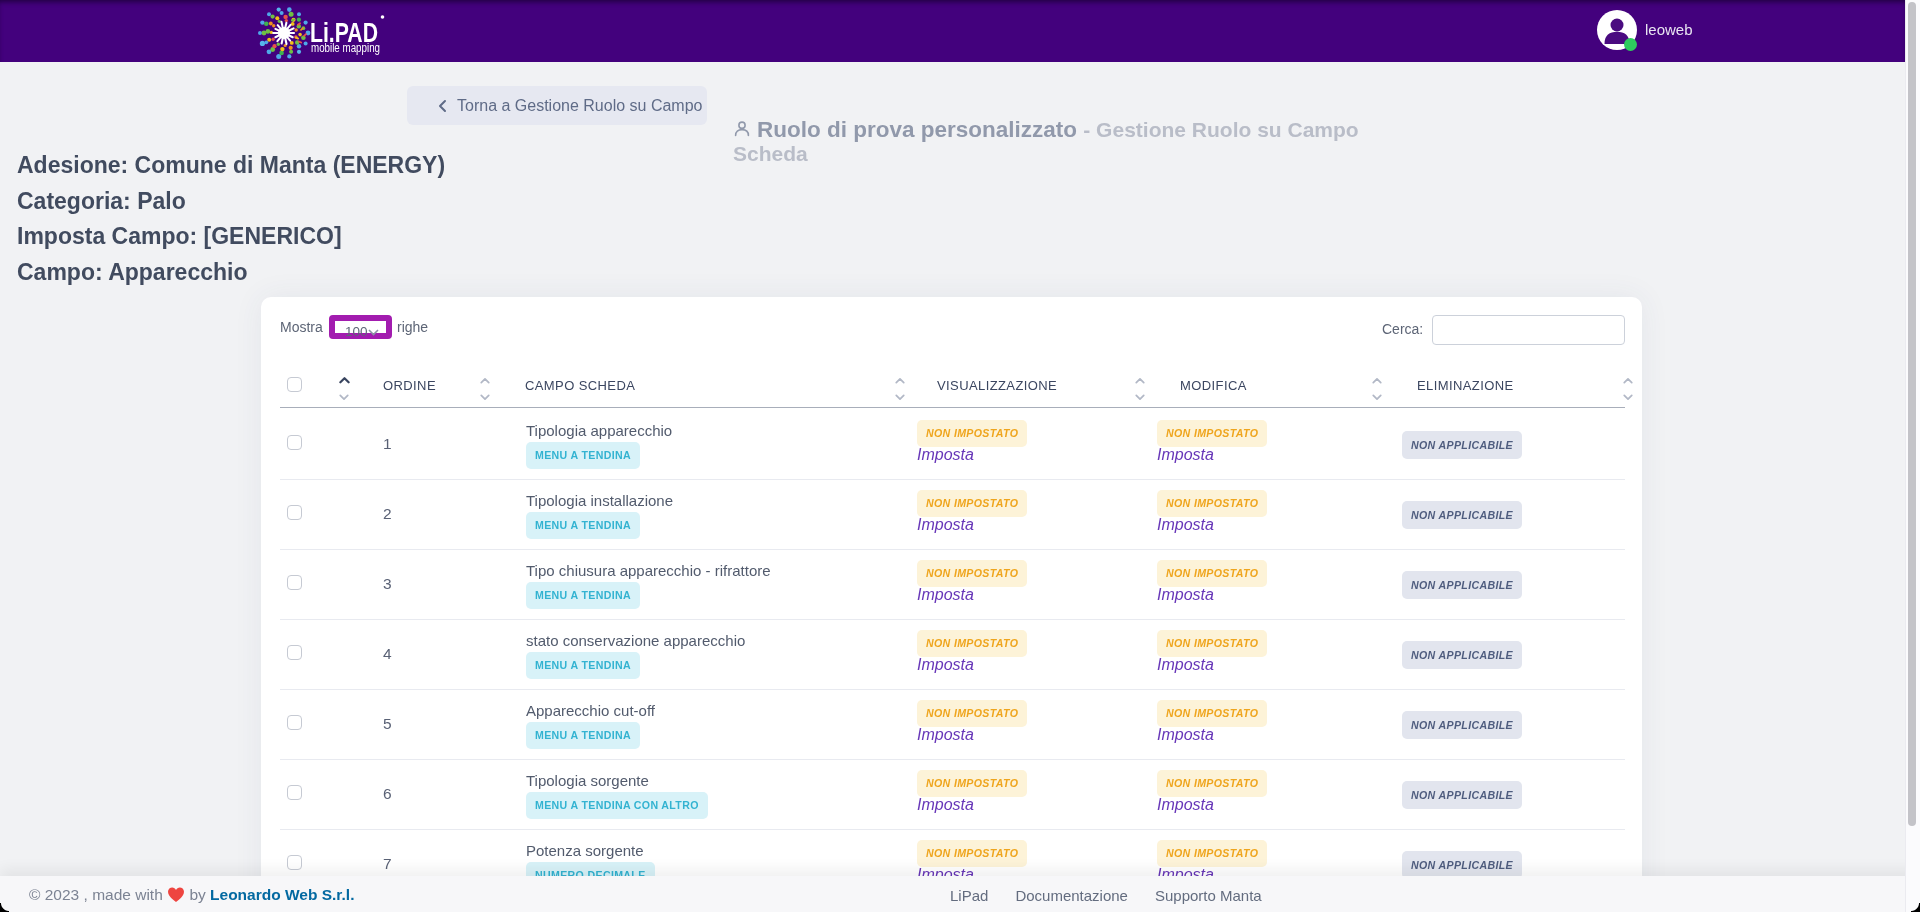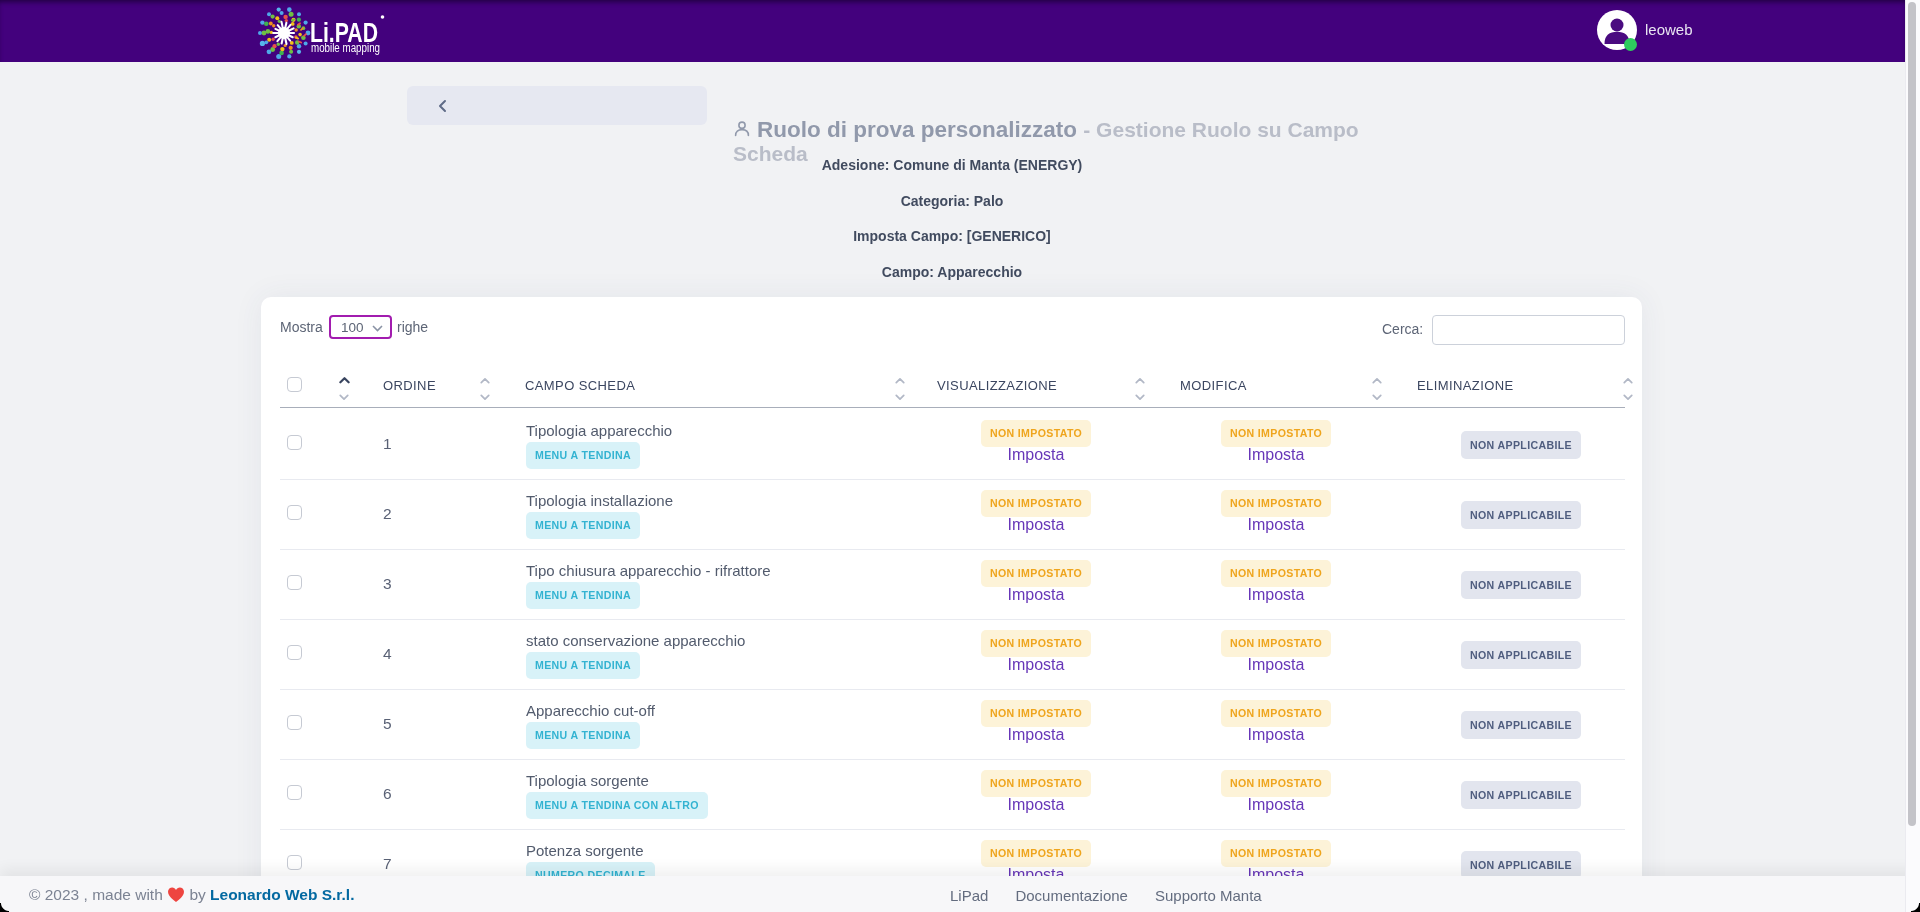--- a/index.html
+++ b/index.html
@@ -8,37 +8,37 @@
 .logo { position:absolute; left:255px; top:2px; }
 .avatar { position:absolute; left:1597px; top:10px; width:40px; height:40px; border-radius:50%; background:#fff; overflow:hidden; }
 .avdot { position:absolute; left:1624px; top:38px; width:13px; height:13px; border-radius:50%; background:#2ecc5e; }
 .uname { position:absolute; left:1645px; top:21px; color:#e9e5f2; font-size:15px; line-height:18px; }
 .btn-back { position:absolute; left:407px; top:86px; width:300px; height:39px; background:#e6e8f1; border-radius:6px; color:#5f6b87; font-size:16px; line-height:39px; white-space:nowrap; }
 .btn-back svg { position:absolute; left:29px; top:13px; }
 .btn-back span { position:absolute; left:50px; }
 .title { position:absolute; left:733px; top:86px; width:660px; font-size:22.5px; font-weight:bold; color:#9199ab; line-height:23.5px; letter-spacing:0px; white-space:nowrap;margin-top:32px; }
 .title .lt { color:#b9bdc8; font-size:21px; }
 .title svg { vertical-align:-1px; margin-right:6px; }
-.info { position:absolute; left:0; width:1904px; text-align:center; font-size:14px; line-height:21px; font-weight:bold; color:#414b5f; }
+.info { position:absolute; left:17px; width:1904px; font-size:23px; line-height:21px; font-weight:bold; color:#414b5f; }
 .card { position:absolute; left:261px; top:297px; width:1381px; height:810px; background:#fff; border-radius:10px; box-shadow:0 0 30px rgba(56,71,109,.07); }
 .lbl { position:absolute; font-size:14px; line-height:18px; color:#5d6576; }
-.sel { position:absolute; left:329px; top:315px; width:63px; height:24px; border:2px solid #a21caf; border-radius:4px; background:#fff; font-size:13.5px; color:#5d6576; line-height:22px; padding-left:10px; }
+.sel { position:absolute; left:329px; top:315px; width:63px; height:24px; border:6px solid #a21caf; border-radius:4px; background:#fff; font-size:13.5px; color:#5d6576; line-height:22px; padding-left:10px; }
 .sel svg { position:absolute; right:7px; top:8px; }
 .inp { position:absolute; left:1432px; top:315px; width:193px; height:30px; border:1px solid #ccd1da; border-radius:4px; background:#fff; }
 .hsep { position:absolute; left:280px; width:1345px; height:1px; background:#a8aeba; top:407px; }
 .rsep { position:absolute; left:280px; width:1345px; height:1px; background:#e8eaf0; }
 .th { position:absolute; top:378px; font-size:13px; font-weight:normal; color:#3b4660; letter-spacing:0.4px; }
 .sort { position:absolute; top:370px; width:12px; height:26px; }
 .sort .su { position:absolute; top:0; }
 .sort .sd { position:absolute; top:17px; }
 .cb { position:absolute; width:15px; height:15px; border:1px solid #c6cad3; border-radius:4px; background:#fff; }
 .rnum { position:absolute; left:383px; font-size:15.5px; line-height:18px; color:#596175; }
 .rname { position:absolute; left:526px; font-size:15px; line-height:18px; color:#525b6d; }
 .bc { position:absolute; left:526px; height:27px; line-height:27px; padding:0 9px; border-radius:5px; background:#d8f2f8; color:#33b3d1; font-size:10.6px; font-weight:bold; letter-spacing:0.35px; }
-.colc { position:absolute; width:238px; text-align:center; line-height:27px; }
+.colc { position:absolute; width:238px; line-height:27px;font-style:italic; }
 .by { display:inline-block; vertical-align:top; height:27px; line-height:27px; padding:0 9px; border-radius:5px; background:#fdf3d8; color:#efa51d; font-size:10.6px; font-weight:bold; letter-spacing:0.35px; }
 .bg { display:inline-block; vertical-align:top; height:28px; line-height:28px; padding:0 9px; border-radius:5px; background:#e2e5ee; color:#4f5d7f; font-size:10.6px; font-weight:bold; letter-spacing:0.35px; }
 .imp { font-size:16px; color:#6736b8; line-height:16px; margin-top:0; }
 .footer { position:absolute; left:0; top:876px; width:1920px; height:36px; background:#f7f7f9; box-shadow:0 -7px 14px rgba(0,0,0,.06); }
 .fleft { position:absolute; left:29px; top:885px; font-size:15.5px; line-height:19px; color:#7c8393; z-index:5; }
 .fleft b { color:#0369a1; }
 .flinks { position:absolute; left:950px; top:886px; font-size:15px; line-height:19px; color:#636c7f; z-index:5; }
 .flinks span { margin-right:27px; }
 .sbtrack { position:absolute; left:1905px; top:0; width:15px; height:912px; background:#fbfbfd; border-left:1px solid #ebebf0; z-index:50; }
 .sbthumb { position:absolute; left:1908px; top:2px; width:8px; height:824px; border-radius:4px; background:#c3c3c8; z-index:51; }
@@ -127,20 +127,21 @@
       <circle cx="20" cy="15" r="6.5" fill="#4a0b80"></circle>
       <path d="M7.5 34 C7.5 25 12.5 21.8 20 21.8 C27.5 21.8 32.5 25 32.5 34 Z" fill="#4a0b80"></path>
     </svg></div>
 <div class="avdot"></div>
 <div class="uname">leoweb</div>
 
 <div class="btn-back">
     <svg width="14" height="14" viewBox="0 0 14 14">
       <path d="M9 2 L4 7 L9 12" stroke="#5f6b87" stroke-width="2" fill="none" stroke-linecap="round" stroke-linejoin="round"></path>
     </svg>
+    <span>Torna a Gestione Ruolo su Campo</span>
   </div>
 <div class="title"><svg width="18" height="18" viewBox="0 0 18 18">
       <circle cx="9" cy="5.2" r="3.1" stroke="#9199ab" stroke-width="1.6" fill="none"></circle>
       <path d="M2.6 15.5 C2.6 11.4 5.2 9.6 9 9.6 C12.8 9.6 15.4 11.4 15.4 15.5" stroke="#9199ab" stroke-width="1.6" fill="none" stroke-linecap="round"></path>
     </svg>Ruolo di prova personalizzato <span class="lt">- Gestione Ruolo su Campo</span><br><span class="lt" style="margin-left:0">Scheda</span></div>
 
 <div class="info" style="top:155px">Adesione: Comune di Manta (ENERGY)</div>
 <div class="info" style="top:190.5px">Categoria: Palo</div>
 <div class="info" style="top:226px">Imposta Campo: [GENERICO]</div>
 <div class="info" style="top:261.5px">Campo: Apparecchio</div>

